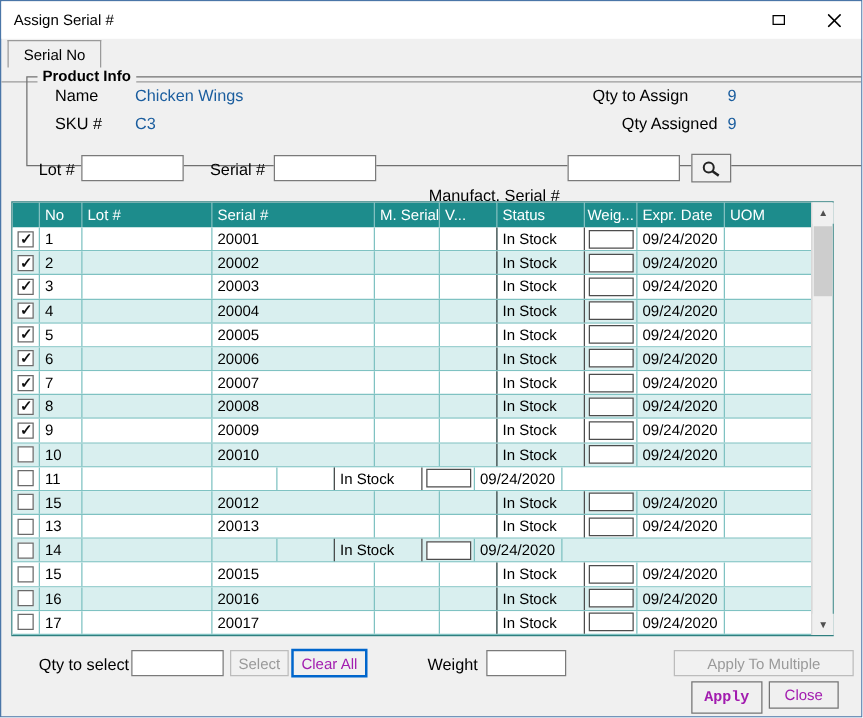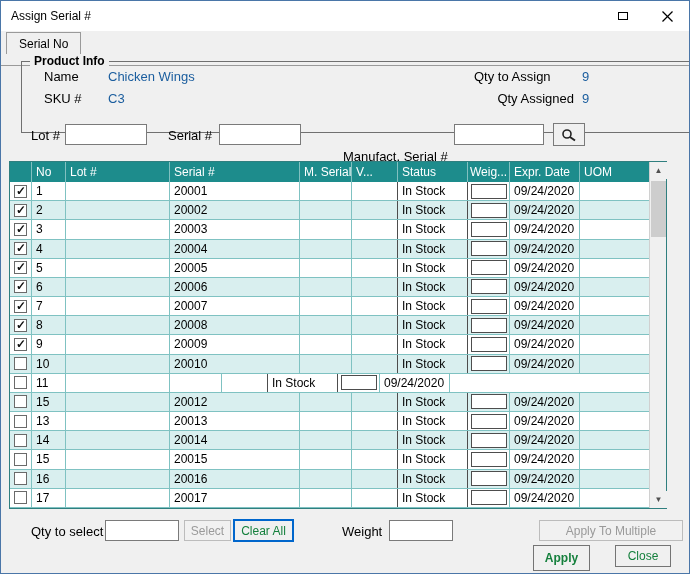--- a/index.html
+++ b/index.html
@@ -101,27 +101,27 @@
   .scroll-thumb{ position:absolute; top:19px; left:1px; width:15px; height:56px; background:#cdcdcd; }
 
   
   .ft-label{ position:absolute; font-size:13px; }
   .qty-label{ left:30px; top:523px; }
   .qty-input{ left:104px; top:519px; width:74px; }
   .weight-label{ left:341px; top:523px; }
   .weight-input{ left:388px; top:519px; width:64px; }
   .btn{
     position:absolute; background:#f0f0f0; border:1px solid #747474;
-    font-family:inherit; font-size:12px; color:#15803d; display:flex; align-items:center; justify-content:center;
+    font-family:inherit; font-size:12px; color:#a21caf; display:flex; align-items:center; justify-content:center;
   }
   .btn.disabled{ color:#9a9a9a; border-color:#bcbcbc; background:#f1f1f1; }
   .select-btn{ left:183px; top:519px; width:47px; height:21px; }
   .clear-all-btn{ left:232px; top:518px; width:61px; height:23px; border:2px solid var(--focus-blue,#0066cc); background:#f0f0f0; }
   .apply-multi-btn{ left:538px; top:519px; width:144px; height:21px; }
-  .apply-btn{ left:532px; top:544px; width:57px; height:26px; font-weight:bold; }
+  .apply-btn{ left:552px; top:544px; width:57px; height:26px; font-weight:bold;font-family:Liberation Mono, monospace; }
   .close-btn{ left:614px; top:544px; width:56px; height:22px; }
 </style>
 </head>
 <body>
 
 <div class="dialog">
 
   <div class="titlebar">
     <span class="title">Assign Serial #</span>
     <div class="tb-buttons">
@@ -387,21 +387,20 @@
     </div>
     <div class="cell col-expr">09/24/2020</div>
     <div class="cell col-uom"></div>
   </div>
           <div class="row">
     <div class="cell col-check">
       <span class="checkbox"></span>
     </div>
     <div class="cell col-no">14</div>
     <div class="cell col-lot"></div>
-    <div class="cell col-serial">20014</div>
     <div class="cell col-mserial"></div>
     <div class="cell col-v"></div>
     <div class="cell col-status">In Stock</div>
     <div class="cell col-weight">
       <span class="weight-box"></span>
     </div>
     <div class="cell col-expr">09/24/2020</div>
     <div class="cell col-uom"></div>
   </div>
           <div class="row">

